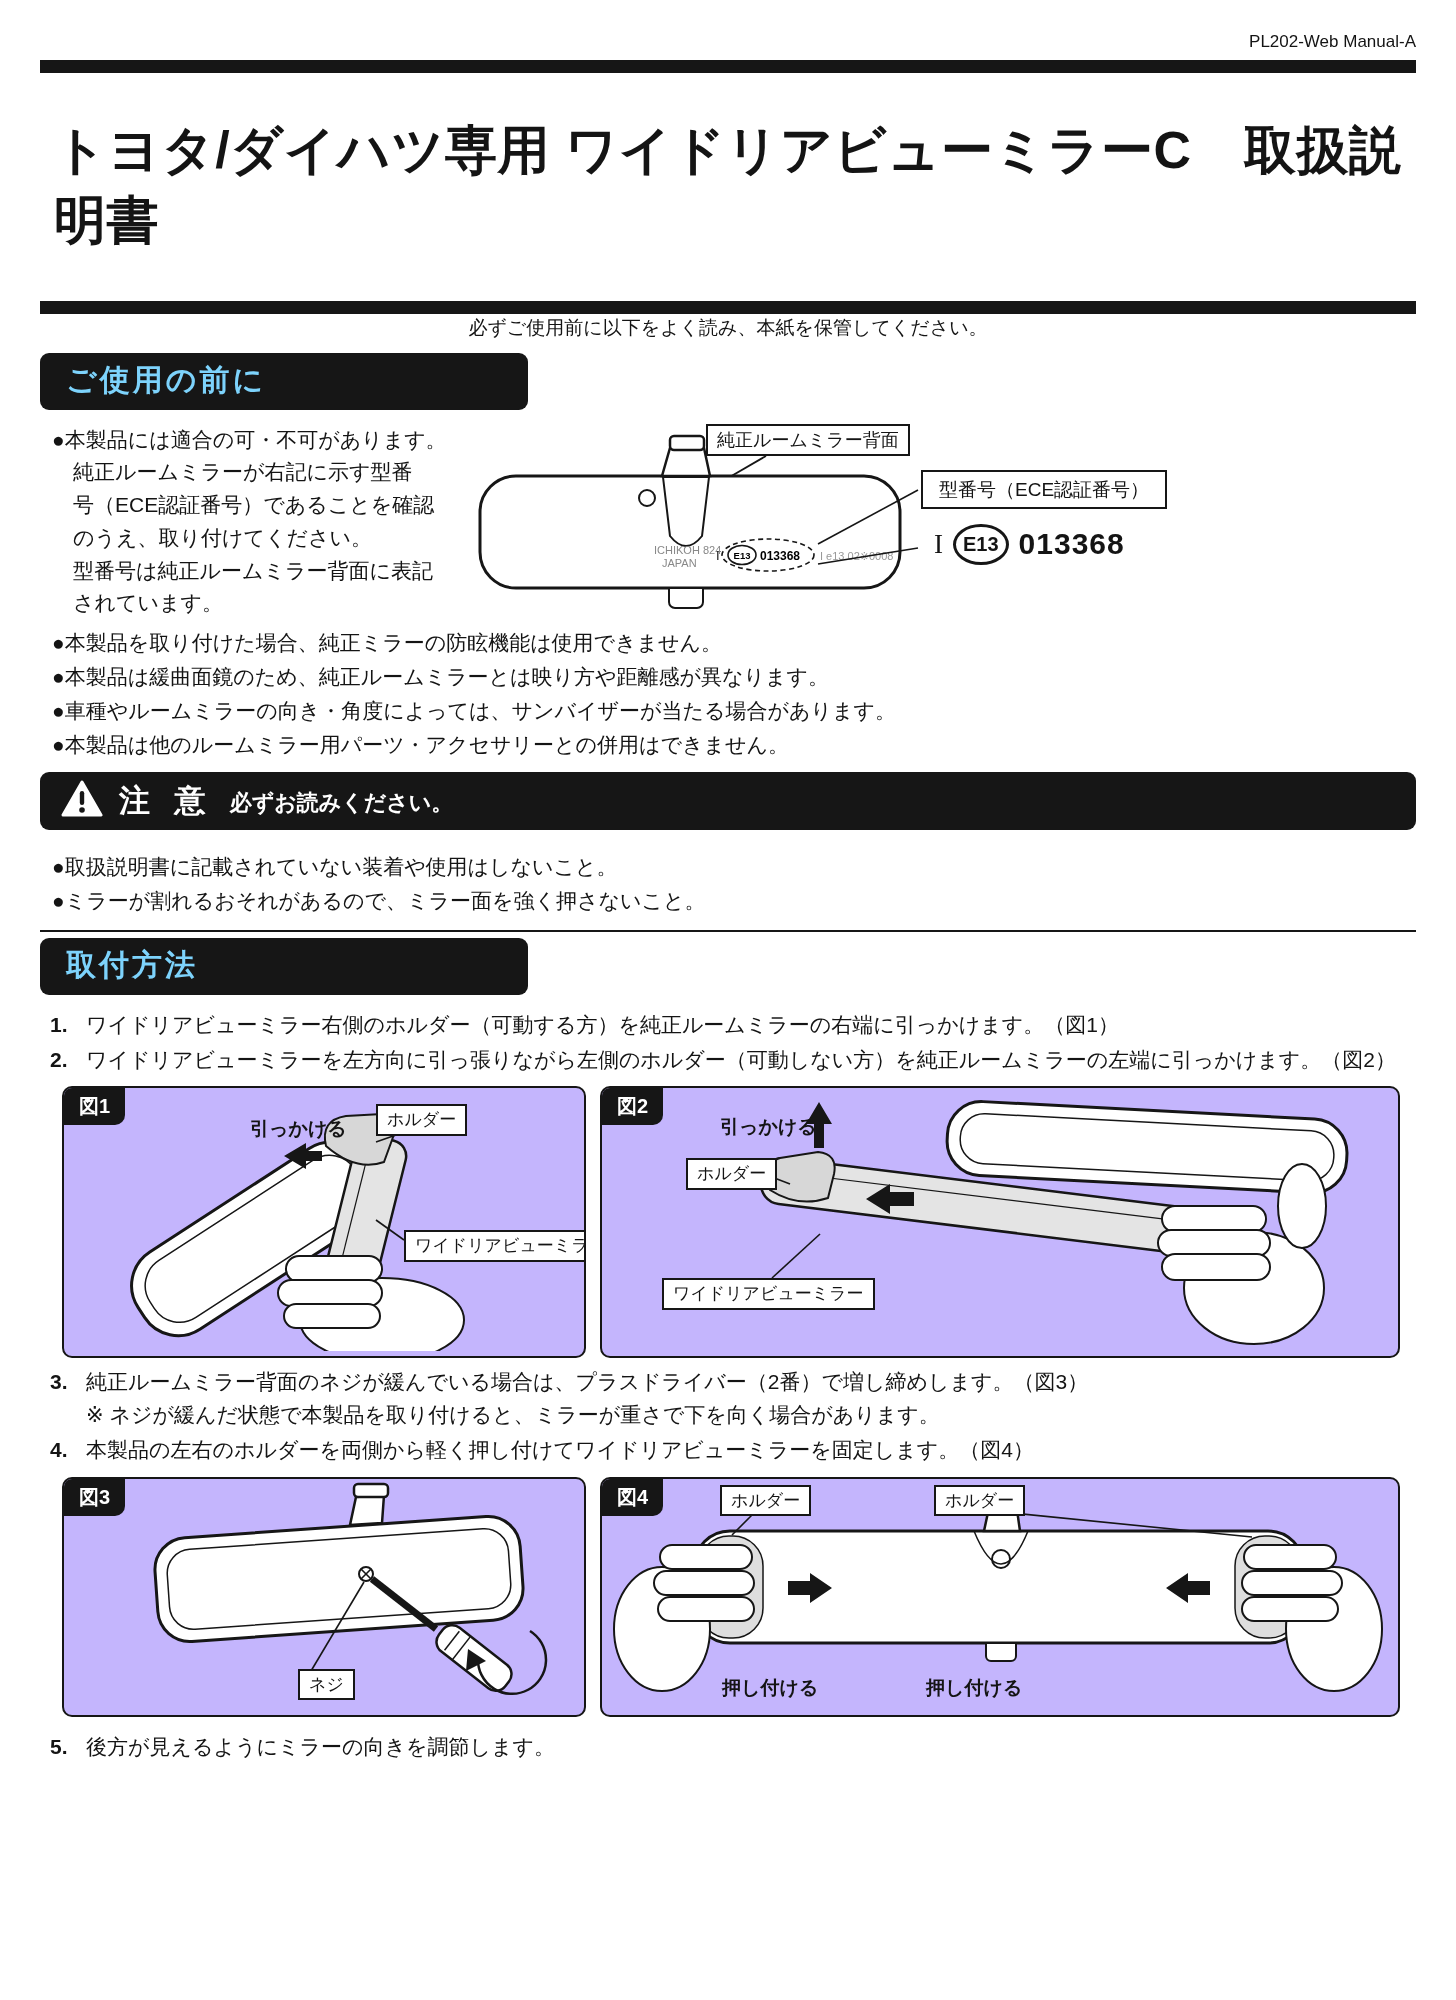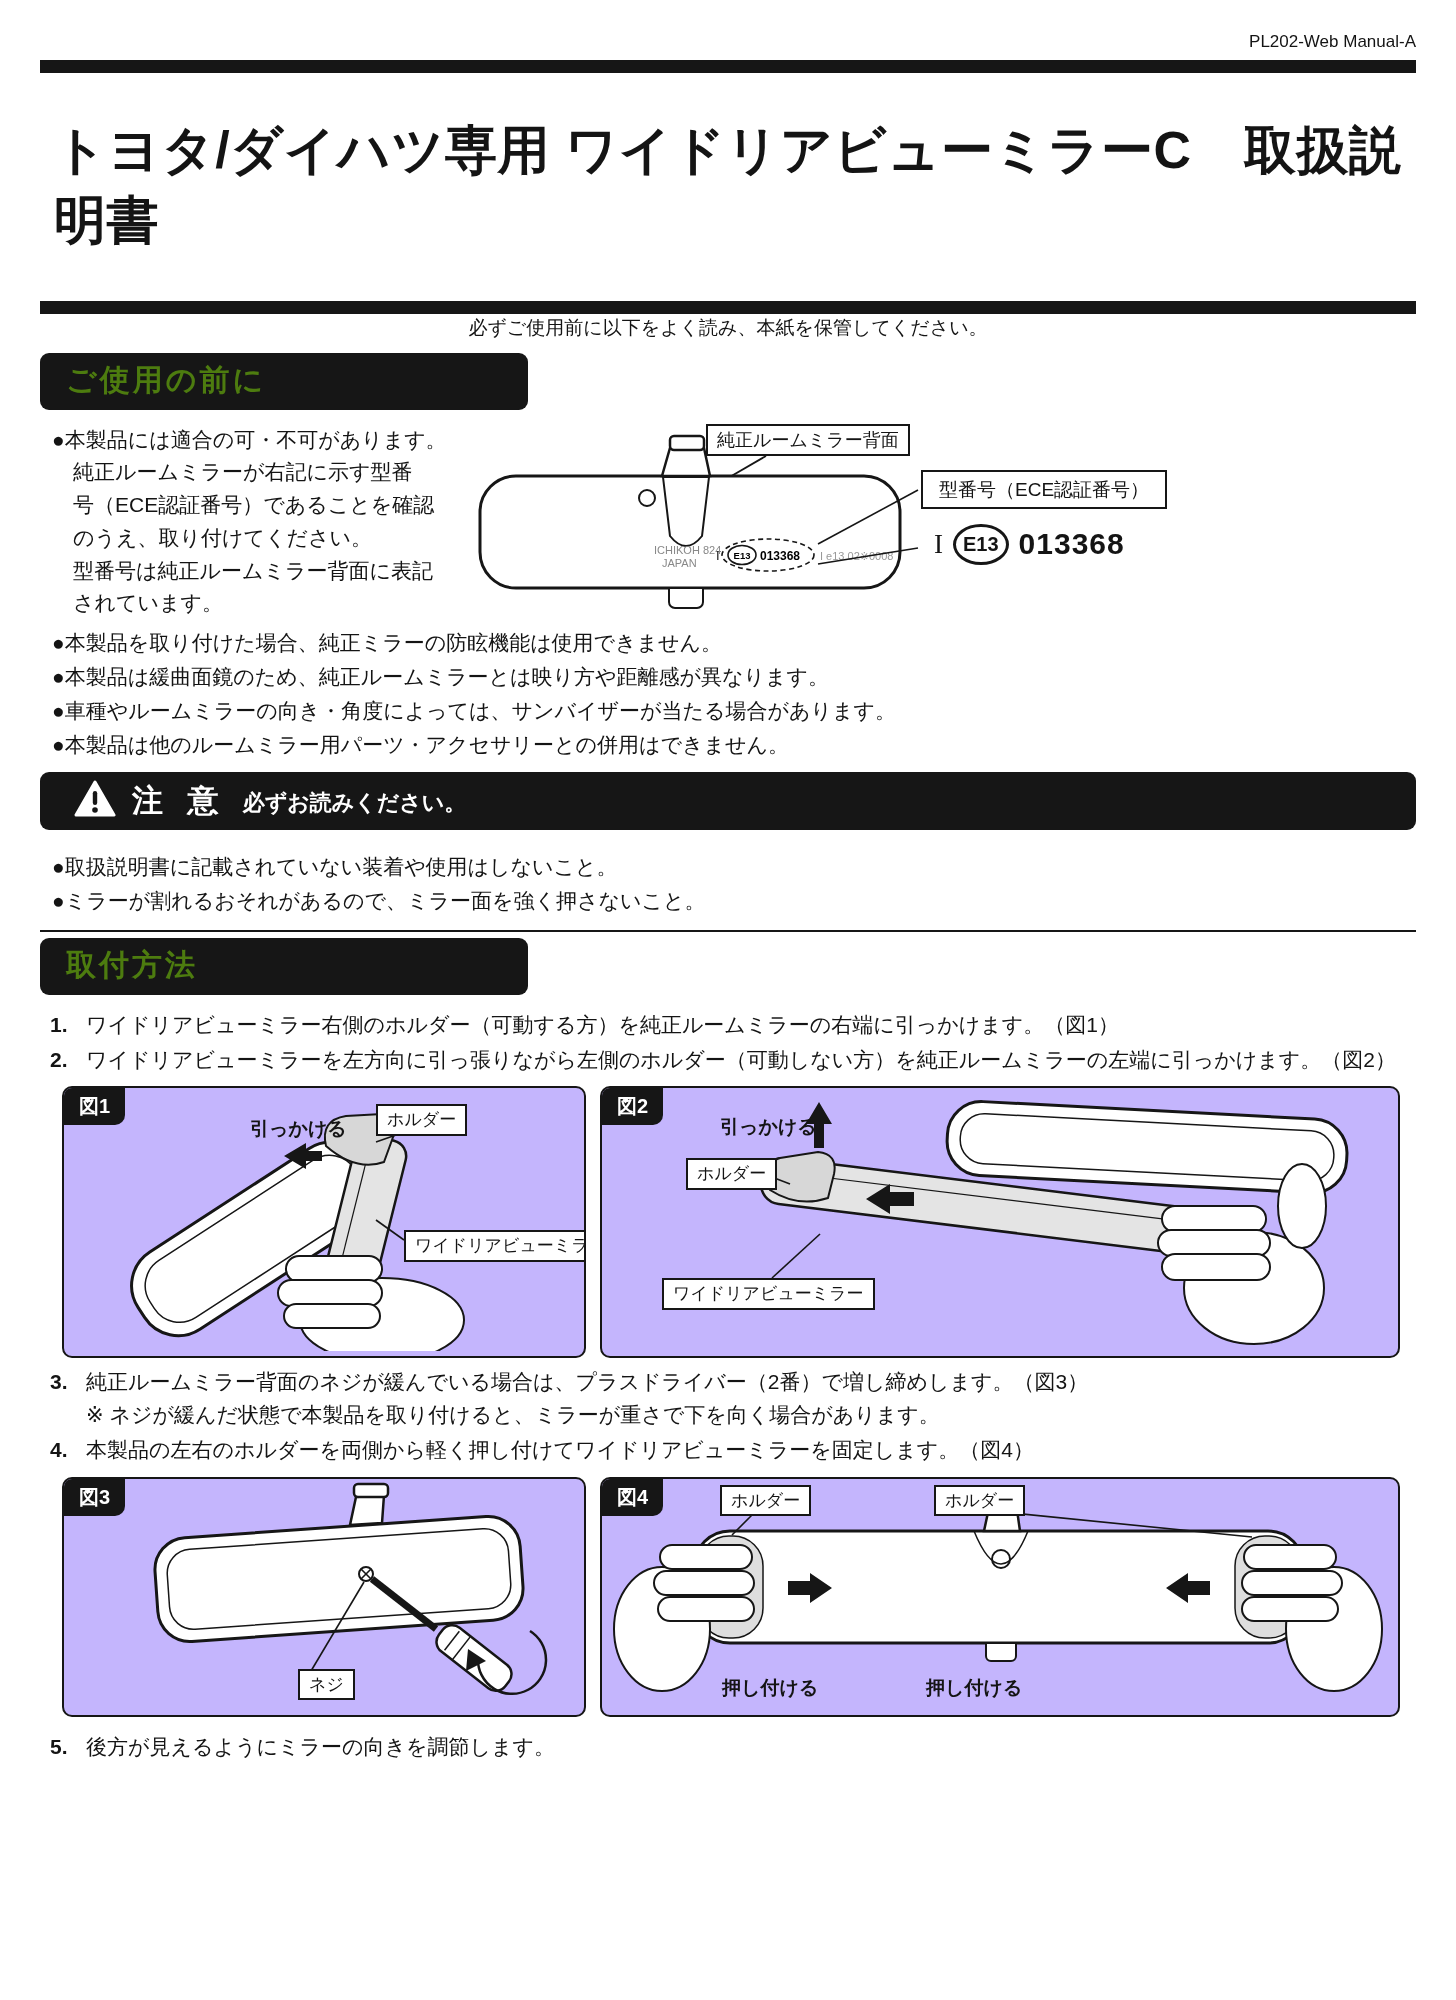--- a/index.html
+++ b/index.html
@@ -3,38 +3,38 @@
 <meta charset="utf-8">
 <style>
   html,body{margin:0;padding:0}
   body{width:1456px;height:2000px;background:#fff;color:#141414;
        font-family:"Liberation Sans","DejaVu Sans",sans-serif}
   .page{padding:32px 40px 0}
   .doc-code{text-align:right;font-size:17px;margin-bottom:8px}
   .bar{height:13px;background:#161616}
   .title{font-size:52px;font-weight:700;padding:8px 14px 10px;letter-spacing:.5px}
   .notice{text-align:center;font-size:19px;margin:1px 0 12px}
-  .sec-header{background:#161616;color:#4d7c0f;width:462px;font-size:30px;font-weight:700;
+  .sec-header{background:#161616;color:#7dd3fc;width:462px;font-size:30px;font-weight:700;
               letter-spacing:3px;padding:7px 0 9px 26px;border-radius:9px;margin:4px 0 14px}
   .intro-row{display:flex;gap:10px;margin:2px 0 4px}
   .intro-text{width:404px;font-size:21px;line-height:1.56;padding-left:12px;flex:none}
   .intro-text .cont{padding-left:21px}
   .diagram{position:relative;width:960px;height:198px;flex:none}
   .diagram svg,.figure svg{display:block}
   .fig-label{position:absolute;background:#fff;border:2px solid #161616;font-size:17px;
              line-height:1.25;padding:3px 9px;white-space:nowrap}
   .model-label{font-size:19px;padding:6px 16px}
   .ece-big{position:absolute;display:flex;align-items:center;gap:10px}
   .ece-prefix{font-family:"Liberation Serif","DejaVu Serif",serif;font-size:27px}
   .ece-oval{border:3px solid #161616;border-radius:50%;font-weight:700;font-size:20px;padding:6px 7px}
   .ece-num{font-weight:700;font-size:30px;letter-spacing:1px}
   .b-list{font-size:21px;line-height:1.62;padding-left:12px}
   .caution{border-bottom:2px solid #161616;padding-bottom:12px;margin:10px 0 6px}
   .caution-bar{display:flex;align-items:center;background:#161616;color:#fff;border-radius:9px;
-               padding:8px 34px;gap:16px}
+               padding:8px 21px;gap:16px}
   .caution-title{font-size:31px;font-weight:700;letter-spacing:8px}
   .caution-sub{font-size:22px;font-weight:700;padding-top:5px}
   .caution .b-list{padding-top:20px}
   .steps{padding-left:10px}
   .step{display:flex;font-size:21px;line-height:1.56;margin:2px 0}
   .step-num{font-weight:700;width:36px;flex:none}
   .step-body{flex:1}
   .fig-row{display:flex;gap:14px;margin:10px 0 8px;padding-left:22px}
   .figure{position:relative;border:2.5px solid #161616;border-radius:10px;background:#c4b5fd;flex:none;overflow:hidden}
   .f1,.f2{height:268px}.f3,.f4{height:236px}

